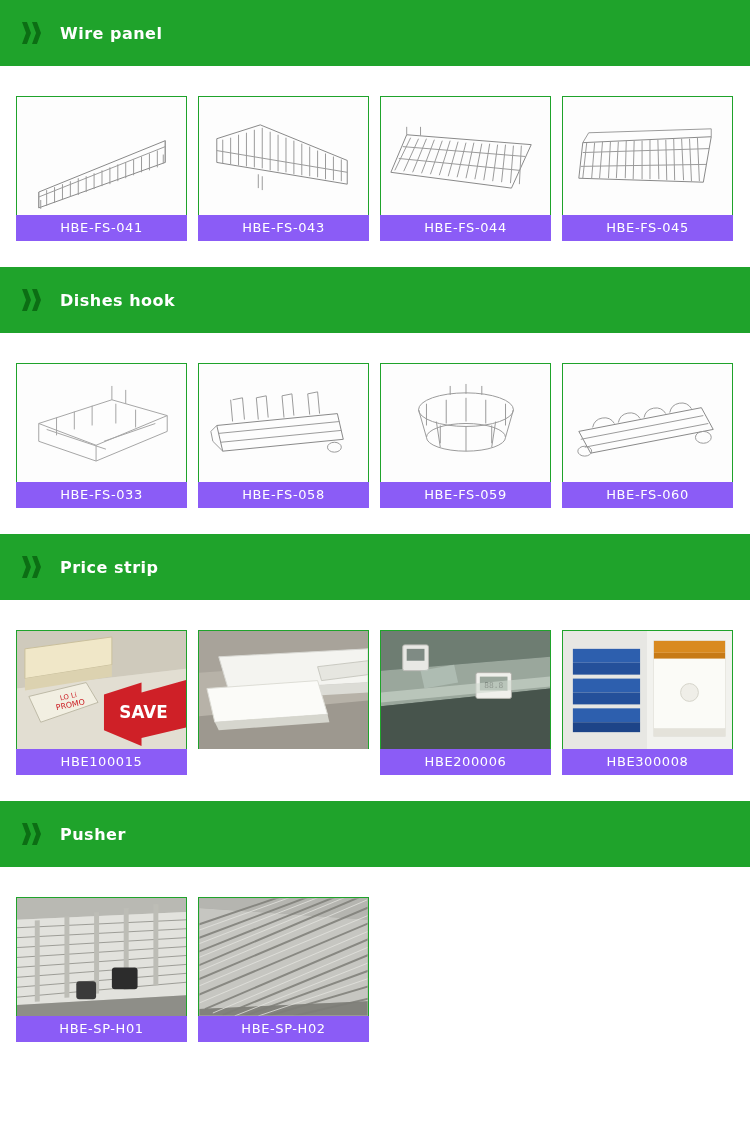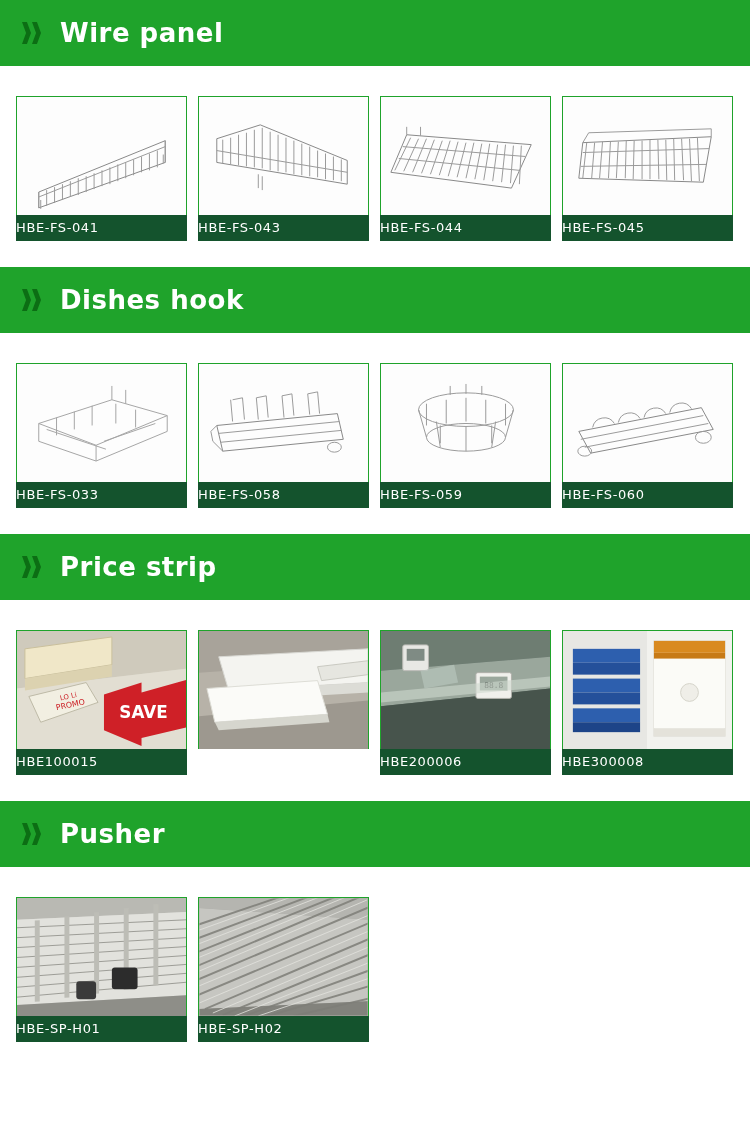--- a/index.html
+++ b/index.html
@@ -42,21 +42,21 @@
     top: 2px;
     width: 9px;
     height: 22px;
     background: #0c6e14;
     clip-path: polygon(0 0, 55% 0, 100% 50%, 55% 100%, 0 100%, 45% 50%);
   }
   .chev::before { left: 0; }
   .chev::after { left: 10px; }
   .section-title {
     color: #ffffff;
-    font-size: 26px;
+    font-size: 16px;
     font-weight: bold;
     letter-spacing: 0.5px;
     font-family: "DejaVu Sans", sans-serif;
   }
 
   
   .grid {
     display: flex;
     flex-wrap: wrap;
     padding: 30px 16px 26px 16px;
@@ -78,23 +78,23 @@
     box-sizing: border-box;
     overflow: hidden;
     position: relative;
     background: #fdfdfd;
   }
   .card-img svg { display: block; width: 100%; height: 100%; }
   .card-label {
     width: 171px;
     height: 26px;
     line-height: 26px;
-    background: #14532d;
+    background: #8b5cf6;
     color: #ffffff;
-    text-align: left;
+    text-align: center;
     font-size: 13px;
     letter-spacing: 0.6px;
     font-family: "DejaVu Sans", sans-serif;
     box-sizing: border-box;
   }
 </style>
 </head>
 <body>
 
 <div class="page">

